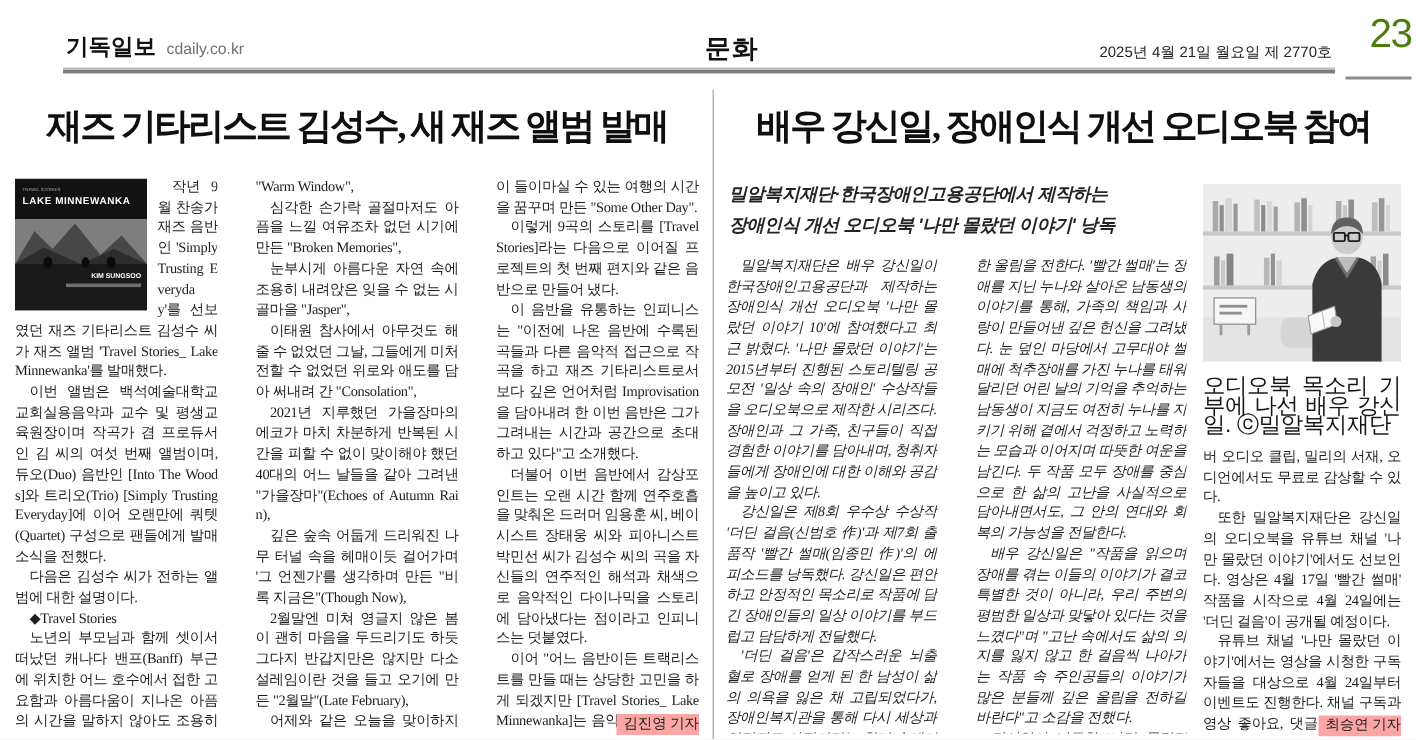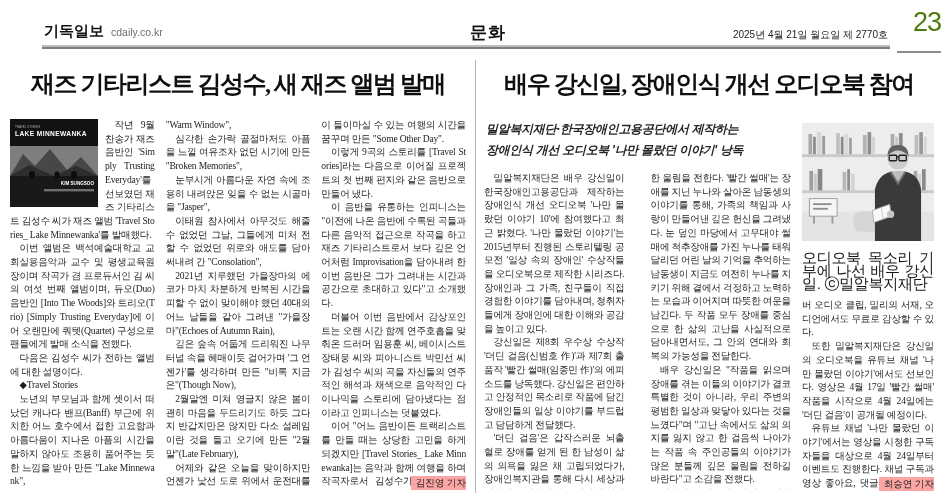--- a/index.html
+++ b/index.html
@@ -24,37 +24,37 @@
   .masthead-rule{position:absolute;top:45px;left:10px;right:54px;height:4px;background:linear-gradient(#bdbdbd 0 45%,#7e7e7e 45% 100%);}
   .number-rule{position:absolute;top:51px;right:3px;width:44px;height:2px;background:var(--rule_gray);}
 
   
   .content{position:absolute;top:60px;left:10px;right:10px;bottom:0;display:flex;}
   .center-divider{width:1px;background:var(--divider_gray);margin:0 8px 0 9px;}
 
   .headline{font-size:24px;font-weight:700;letter-spacing:-1.5px;text-align:center;white-space:nowrap;margin:8px 0 18px;color:#0f0f0f;}
 
   
-  .cols{display:flex;gap:11px;height:372px;overflow:hidden;}
+  .cols{display:flex;gap:25px;height:372px;overflow:hidden;}
   .col{flex:1;overflow:hidden;position:relative;}
   .para{font-size:9.6px;line-height:13.7px;text-align:justify;word-break:break-all;text-indent:1em;color:#1d1d1d;letter-spacing:-0.2px;}
   .para.noindent{text-indent:0;}
   .byline{position:absolute;bottom:0;right:0;font-size:9.6px;line-height:13.7px;background:#fca5a5;padding-left:5px;color:#1d1d1d;}
 
   
   .article-left{width:456px;}
   .album-art{float:left;width:88px;height:88px;margin:1px 7px 3px 0;}
   .album-art svg{display:block;width:100%;height:100%;}
 
   
   .article-right{flex:1;}
   .r-body{display:flex;gap:11px;}
   .r-main{width:307px;}
   .subhead{font-family:"Liberation Sans","DejaVu Sans",sans-serif;font-size:12px;font-weight:700;line-height:21px;color:#242424;margin:1px 0 10px 2px;letter-spacing:-0.3px;font-style:italic;}
-  .r-cols{display:flex;gap:26px;height:318px;overflow:hidden;}
+  .r-cols{display:flex;gap:26px;height:318px;overflow:hidden;font-style:italic;}
   .r-side{flex:1;position:relative;height:373px;overflow:hidden;}
   .photo{width:100%;height:128px;}
   .photo svg{display:block;width:100%;height:100%;}
   .photo-caption{font-family:"Liberation Sans","DejaVu Sans",sans-serif;font-size:15px;line-height:13px;color:#161616;margin:5px 0 8px;text-align:justify;word-break:break-all;letter-spacing:-0.3px;}
 </style>
 </head>
 <body>
 
 <div class="page">
 

